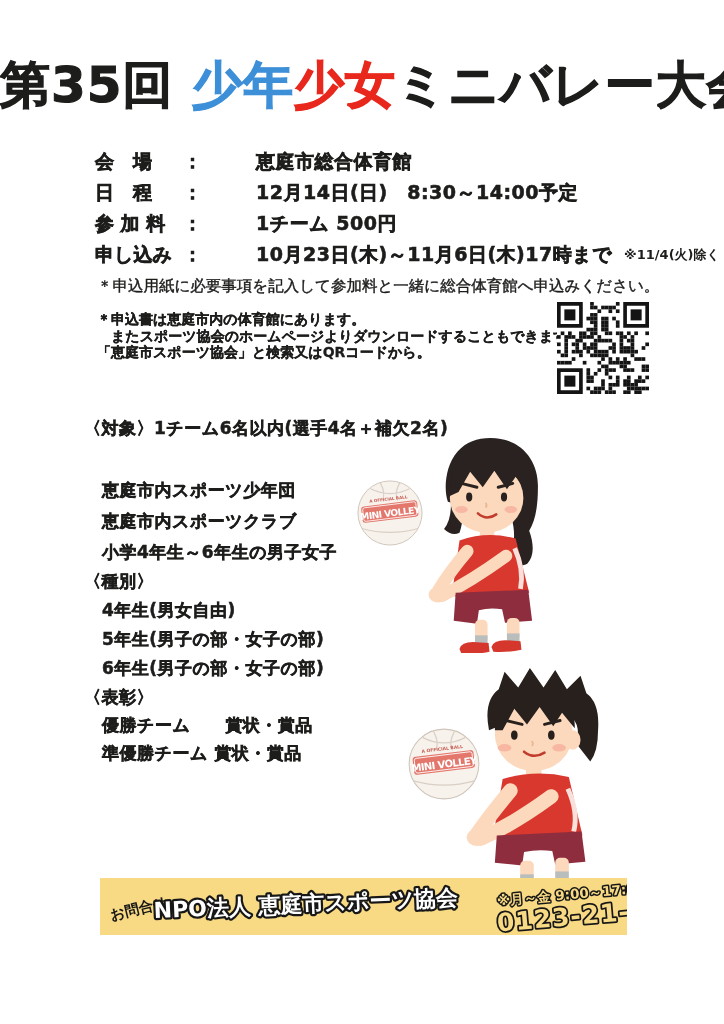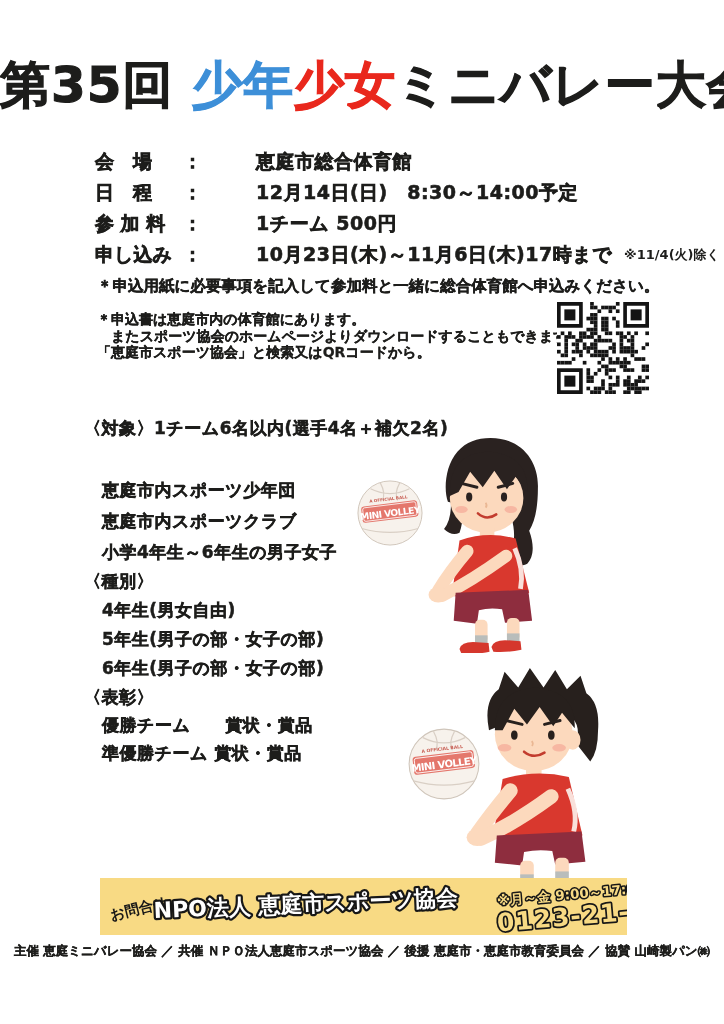--- a/index.html
+++ b/index.html
@@ -12,21 +12,21 @@
   .t-black{color:#1d1d1b;}
   .t-blue{color:#3d8fd8;}
   .t-red{color:#e9281d;}
   
   .info{position:absolute;left:95px;top:146px;}
   .irow{display:flex;align-items:center;height:31px;font-weight:800;font-size:19px;white-space:nowrap;}
   .ilabel{display:inline-block;width:88px;-webkit-text-stroke:0.6px #1d1d1b;}
   .icolon{display:inline-block;margin-right:10px;-webkit-text-stroke:0.6px #1d1d1b;}
   .ivalue{-webkit-text-stroke:0.6px #1d1d1b;letter-spacing:0.5px;margin-left:44px;}
   .inote{font-size:13px;margin-left:12px;font-weight:800;text-align:right;}
-  .apply-note{position:absolute;left:97px;top:276px;font-size:15.5px;font-weight:700;
+  .apply-note{position:absolute;left:97px;top:276px;font-size:15.5px;font-weight:400;
               -webkit-text-stroke:0.4px #1d1d1b;white-space:nowrap;}
   .dl-notes{position:absolute;left:97px;top:311px;font-size:14px;font-weight:800;
             line-height:16.5px;-webkit-text-stroke:0.3px #1d1d1b;white-space:nowrap;}
   
   .qr{position:absolute;left:557px;top:302px;width:92px;height:92px;background:#fff;}
   
   .sline{position:absolute;font-size:17px;font-weight:800;white-space:nowrap;
          -webkit-text-stroke:0.5px #1d1d1b;letter-spacing:0.5px;}
   .shead{left:84px;}
   .sitem{left:102px;}
@@ -405,15 +405,14 @@
     <svg width="527" height="57" viewBox="0 0 527 57">
       <text x="10" y="38" font-size="14.5" font-weight="bold" fill="#171717" transform="rotate(-14 28 34)">お問合せ</text>
       <text x="54" y="40" font-size="22" font-weight="bold" fill="#ffffff" stroke="#171717" stroke-width="4.5" paint-order="stroke" stroke-linejoin="round" transform="rotate(-2.5 54 40)">NPO法人 恵庭市スポーツ協会</text>
       <g transform="rotate(-5 460 30)">
         <text x="398" y="22" font-size="13.5" font-weight="bold" fill="#f8da84" stroke="#171717" stroke-width="3" paint-order="stroke" stroke-linejoin="round">※月～金 9:00～17:00</text>
         <text x="396" y="48" font-size="25" font-weight="bold" letter-spacing="1" fill="#f8da84" stroke="#171717" stroke-width="3.5" paint-order="stroke" stroke-linejoin="round">0123-21-9900</text>
       </g>
     </svg>
   </div>
 
-  <div class="footer">主催 恵庭ミニバレー協会 ／ 共催 ＮＰＯ法人恵庭市スポーツ協会 ／ 後援 恵庭市・恵庭市教育委員会 ／ 協賛 山崎製パン㈱</div>
 
 </div>
 
 </body></html>

